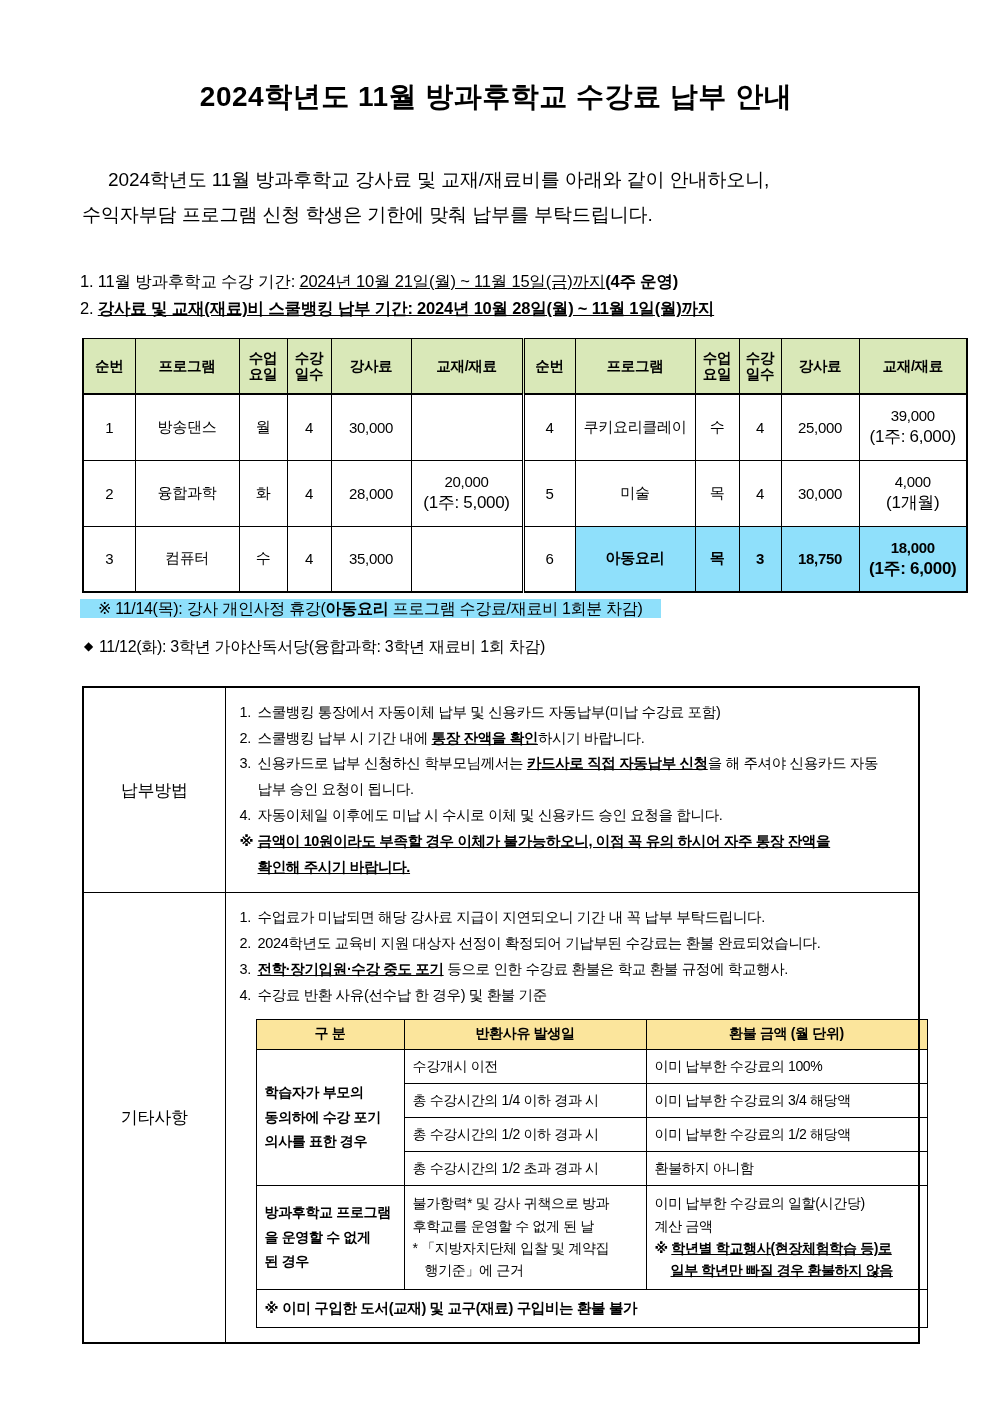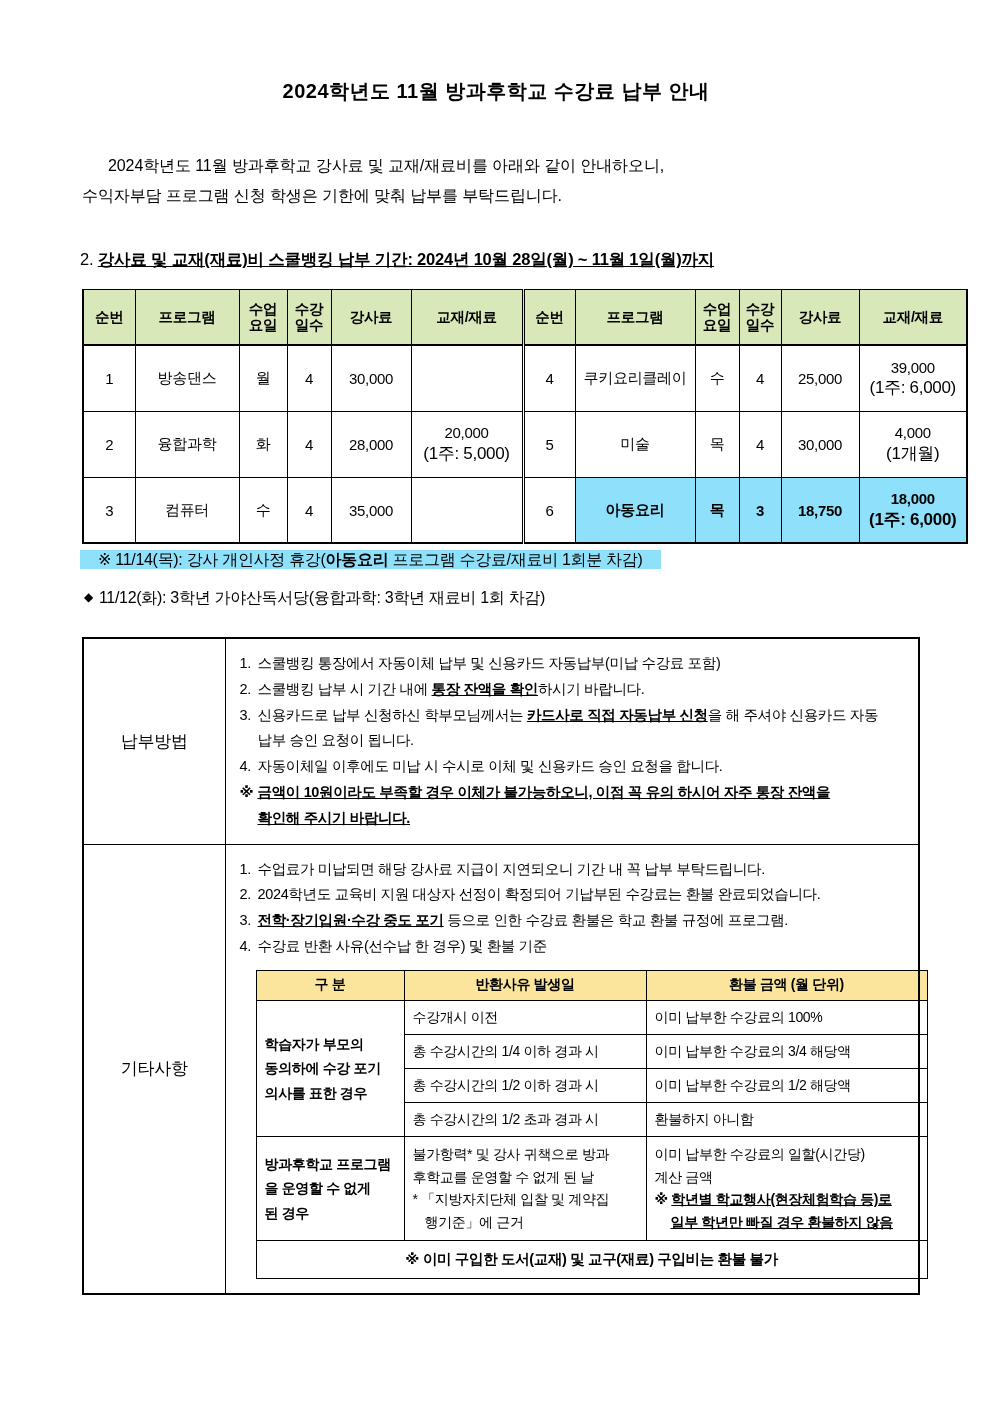--- a/index.html
+++ b/index.html
@@ -17,30 +17,30 @@
     position: relative;
     width: 992px; height: 1403px;
     padding: 0 70px;
   }
 
   
   .doc-title {
     margin: 0;
     padding-top: 78px;
     text-align: center;
-    font-size: 20px;
+    font-size: 28px;
     font-weight: bold;
     letter-spacing: 0.5px;
     white-space: nowrap;
   }
 
   
   .intro {
     margin: 46px 8px 0 12px;
-    font-size: 16px;
+    font-size: 19px;
     line-height: 1.85;
     letter-spacing: -0.1px;
   }
   .intro .l1 { display: block; text-indent: 26px; }
   .intro .l2 { display: block; }
 
   
   .notes { margin: 36px 0 0 10px; }
   .note-line {
     font-size: 16.5px;
@@ -162,21 +162,21 @@
     text-align: left;
     line-height: 1.75;
     width: 148px;
     font-weight: bold;
   }
   .refund-table .reason { width: 242px; line-height: 1.6; }
   .refund-table .amount { line-height: 1.6; }
   .refund-table .r-row td { height: 34px; }
   .refund-table .tall td { height: 104px; vertical-align: middle; }
   .refund-table .foot-note {
-    text-align: center;
+    text-align: left;
     font-weight: bold;
     font-size: 14.5px;
     height: 38px;
     padding-left: 8px;
   }
   .refund-table .star { margin-right: 4px; }
   .sm { font-size: 13.5px; }
 </style>
 </head>
 <body>
@@ -184,20 +184,25 @@
 <div class="page">
 
   <h1 class="doc-title">2024학년도 11월 방과후학교 수강료 납부 안내</h1>
 
   <div class="intro">
     <span class="l1">2024학년도 11월 방과후학교 강사료 및 교재/재료비를 아래와 같이 안내하오니,</span>
     <span class="l2">수익자부담 프로그램 신청 학생은 기한에 맞춰 납부를 부탁드립니다.</span>
   </div>
 
   <div class="notes">
+    <div class="note-line">
+      <span>1.</span>
+      <span>11월 방과후학교 수강 기간:</span>
+      <span class="u">2024년 10월 21일(월) ~ 11월 15일(금)까지</span><span class="b">(4주 운영)</span>
+    </div>
     <div class="note-line">
       <span>2.</span>
       <span class="bu">강사료 및 교재(재료)비 스쿨뱅킹 납부 기간: 2024년 10월 28일(월) ~ 11월 1일(월)까지</span>
     </div>
   </div>
 
   <table class="prog-table">
     <colgroup>
       <col style="width:52px">
         <col style="width:104px">
@@ -292,21 +297,21 @@
           <span class="il"><span class="idx">4.</span><span>자동이체일 이후에도 미납 시 수시로 이체 및 신용카드 승인 요청을 합니다.</span></span>
           <span class="il"><span class="hang b">※</span><span class="bu">금액이 10원이라도 부족할 경우 이체가 불가능하오니, 이점 꼭 유의 하시어 자주 통장 잔액을</span></span>
           <span class="il cont"><span class="bu">확인해 주시기 바랍니다.</span></span>
         </td>
       </tr>
       <tr>
         <td class="info-label">기타사항</td>
         <td class="info-body">
           <span class="il"><span class="idx">1.</span><span>수업료가 미납되면 해당 강사료 지급이 지연되오니 기간 내 꼭 납부 부탁드립니다.</span></span>
           <span class="il"><span class="idx">2.</span><span>2024학년도 교육비 지원 대상자 선정이 확정되어 기납부된 수강료는 환불 완료되었습니다.</span></span>
-          <span class="il"><span class="idx">3.</span><span class="bu">전학·장기입원·수강 중도 포기</span><span> 등으로 인한 수강료 환불은 학교 환불 규정에 프로그램.</span></span>
+          <span class="il"><span class="idx">3.</span><span class="bu">전학·장기입원·수강 중도 포기</span><span> 등으로 인한 수강료 환불은 학교 환불 규정에 학교행사.</span></span>
           <span class="il"><span class="idx">4.</span><span>수강료 반환 사유(선수납 한 경우) 및 환불 기준</span></span>
 
           <table class="refund-table">
             <thead>
               <tr>
                 <th style="width:148px">구    분</th>
                 <th style="width:242px">반환사유 발생일</th>
                 <th>환불 금액 (월 단위)</th>
               </tr>
             </thead>

